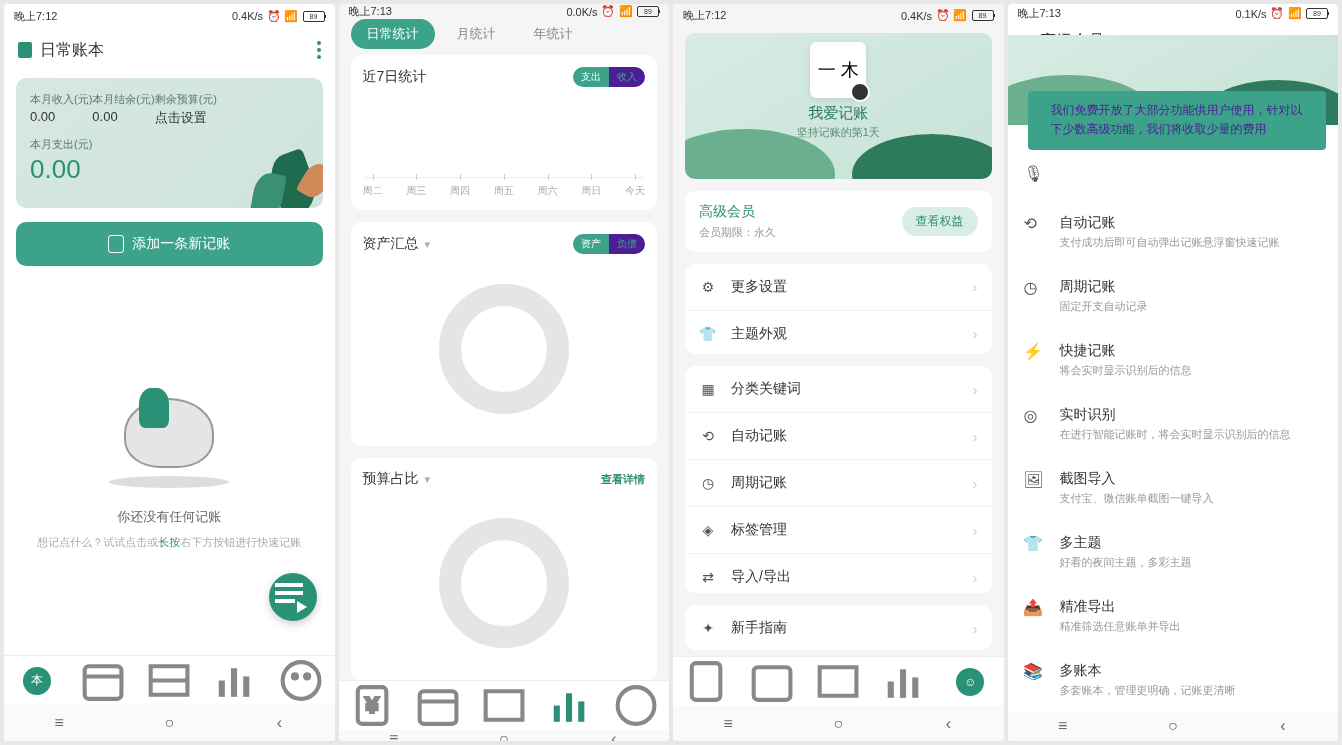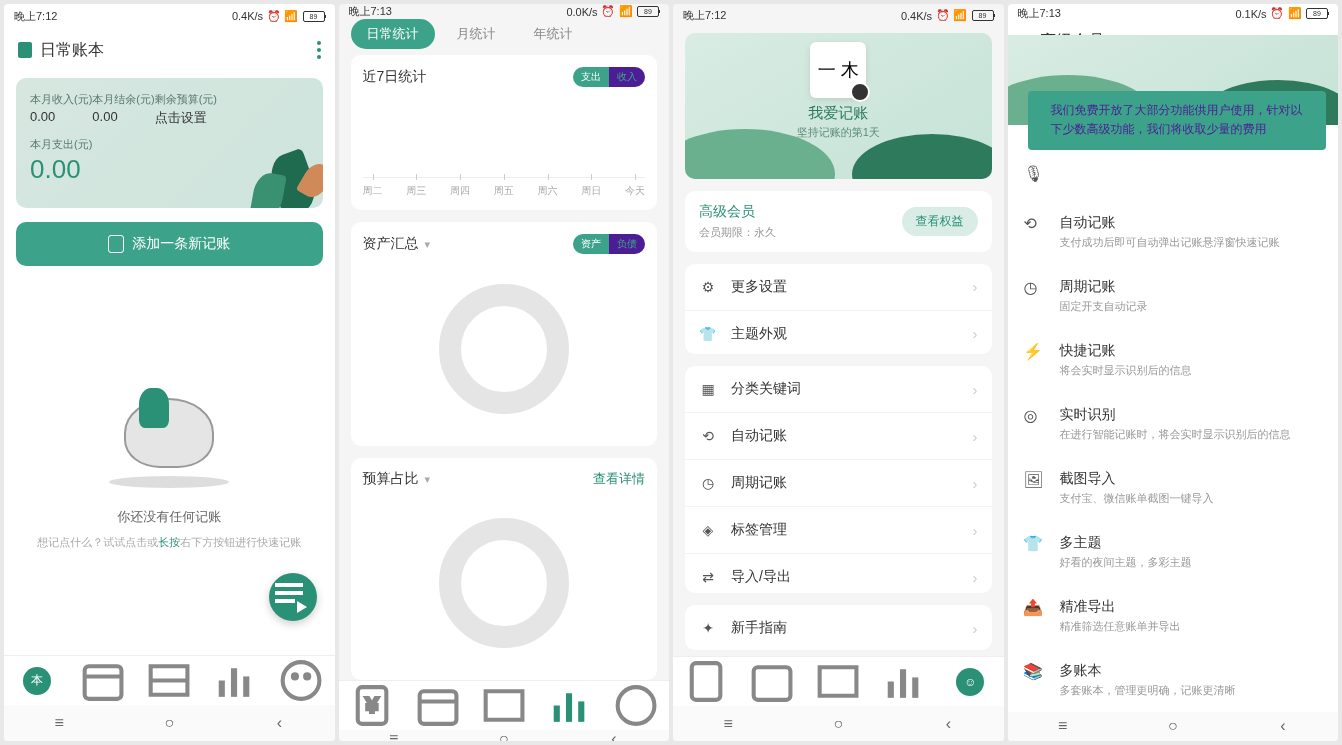--- a/index.html
+++ b/index.html
@@ -66,21 +66,21 @@
 .pill { padding:3px 8px; border-radius:10px; background:#4c1d95; color:#3ca38a; }
 .pill.active { background:#3ca38a; color:#fff; }
 .pill:first-child { border-radius:10px 0 0 10px; }
 .pill:last-child { border-radius:0 10px 10px 0; }
 .chart-axis { display:flex; justify-content:space-between; font-size:10px; color:#aaa; margin-top:90px; border-top:1px solid #eee; padding-top:6px; }
 .chart-axis span { position:relative; }
 .chart-axis span::before { content:""; position:absolute; top:-10px; left:50%; width:1px; height:6px; background:#ccc; }
 .chevron { margin-left:6px; color:#aaa; font-size:11px; }
 .donut-wrap { display:flex; justify-content:center; padding:20px 0; }
 .donut { width:130px; height:130px; border-radius:50%; border:22px solid #e5e5e5; }
-.link-right { margin-left:auto; font-size:13px; color:#2b9176; font-weight:400; }
+.link-right { margin-left:auto; font-size:11px; color:#2b9176; font-weight:700; }
 
 
 .profile-header { position:relative; height:150px; background:linear-gradient(150deg,#d8ece3 0%, #c6e2d7 100%); margin:6px 12px; border-radius:10px; overflow:hidden; display:flex; flex-direction:column; align-items:center; justify-content:center; }
 .hills { position:absolute; bottom:0; left:0; right:0; height:60px; }
 .hill { position:absolute; border-radius:50%; }
 .h1 { width:180px; height:90px; background:#6bb08e; left:-30px; bottom:-40px; }
 .h2 { width:160px; height:80px; background:#2e7a5d; right:-20px; bottom:-35px; }
 .avatar-box { width:56px; height:56px; background:#fff; border-radius:6px; position:relative; display:flex; align-items:center; justify-content:center; font-size:18px; box-shadow:0 2px 6px rgba(0,0,0,.1); z-index:1; margin-top:-30px; }
 .avatar-box::after { content:""; position:absolute; right:-4px; bottom:-4px; width:16px; height:16px; border-radius:50%; background:#333; border:2px solid #fff; }
 .profile-name { font-size:15px; color:#2b7a5e; font-weight:500; margin-top:6px; z-index:1; }

